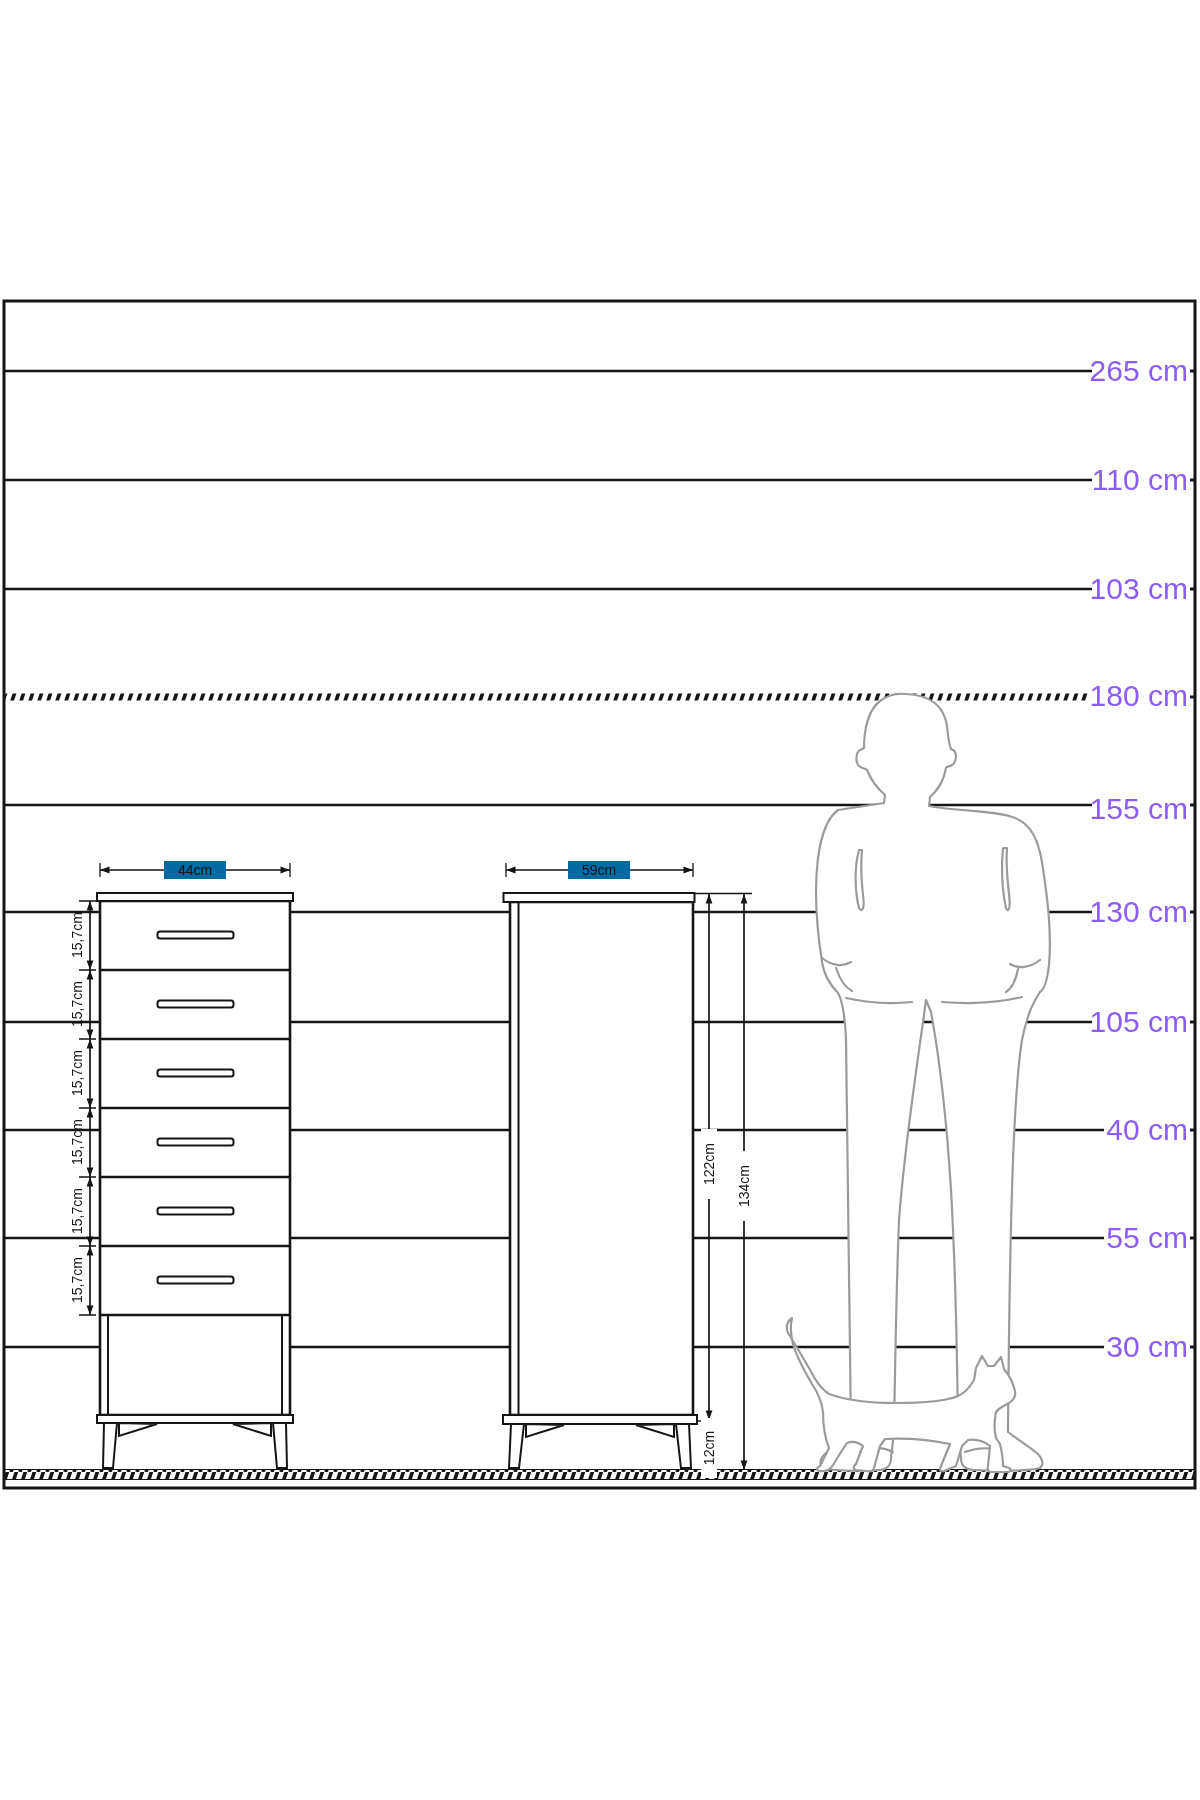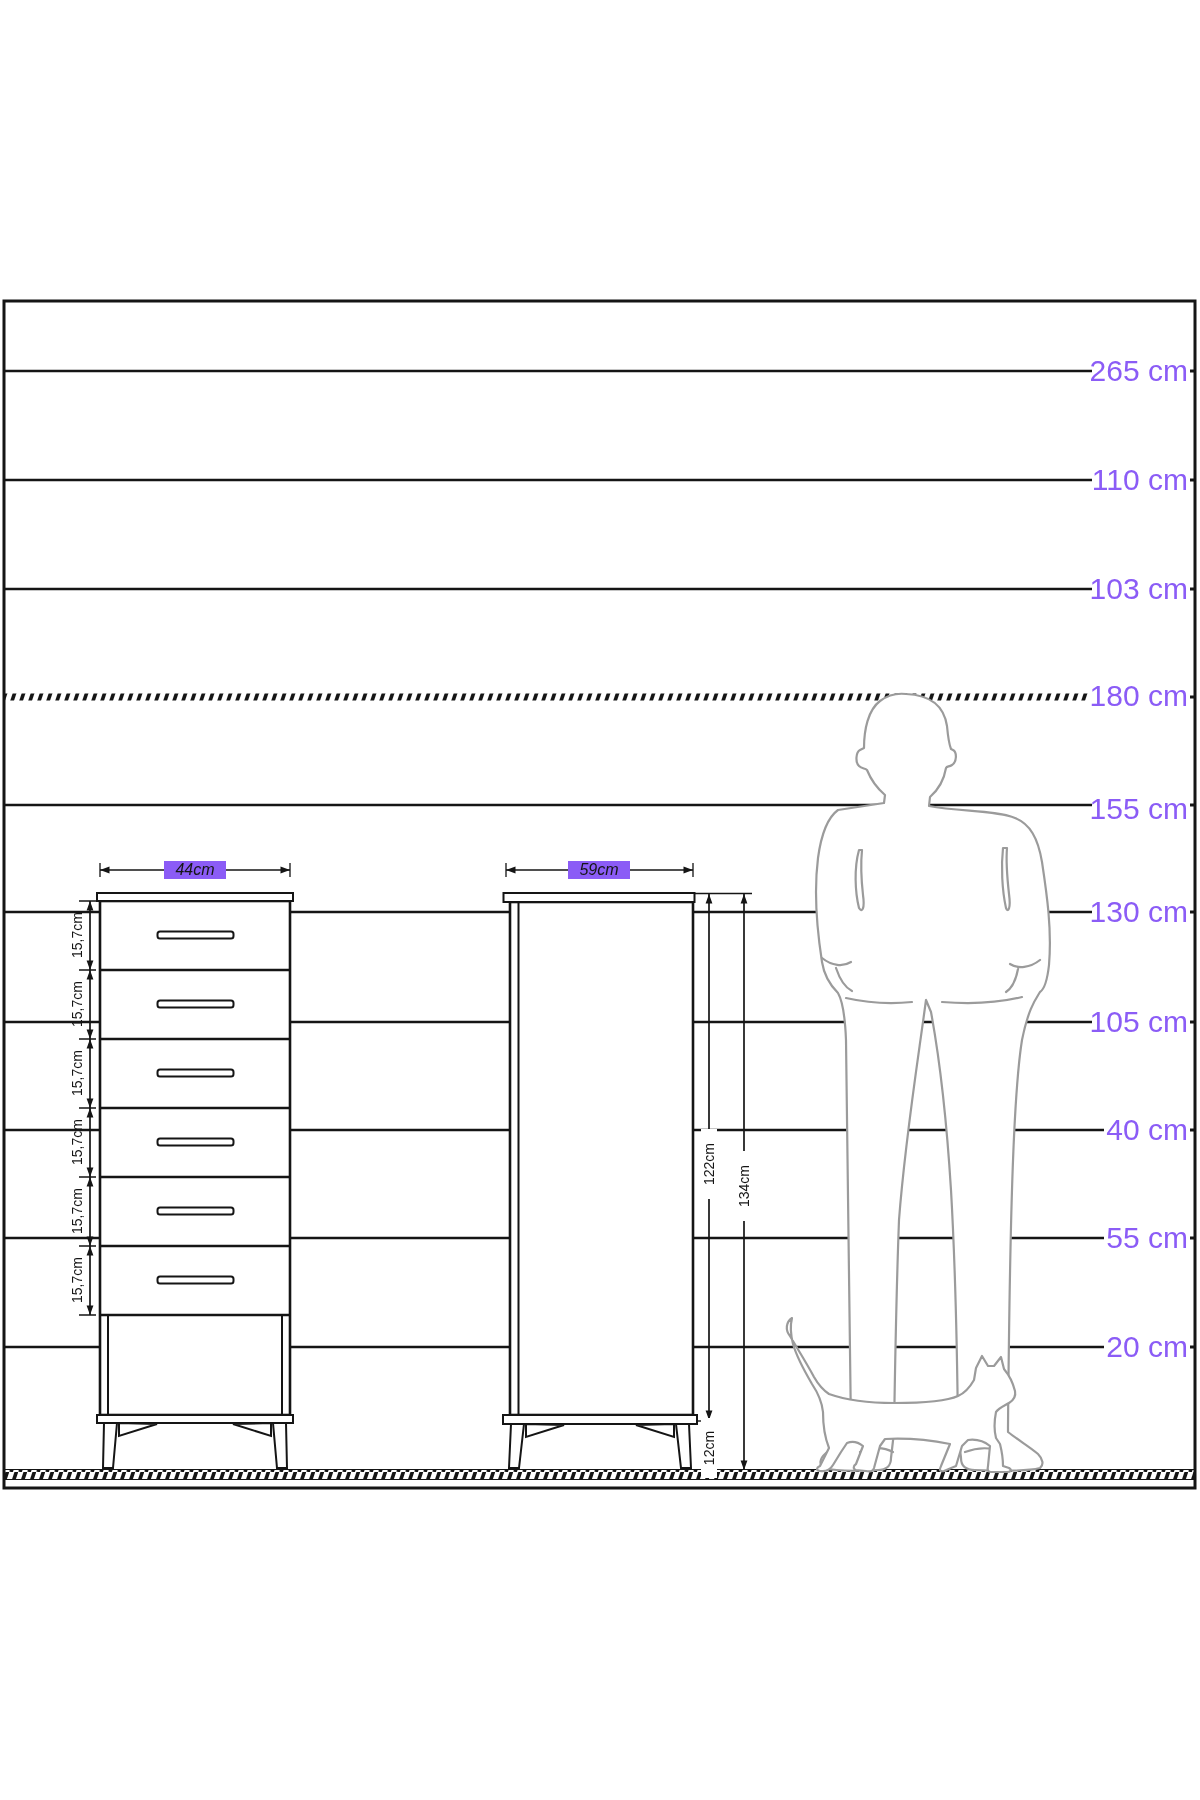--- a/index.html
+++ b/index.html
@@ -2,21 +2,21 @@
 <html><head>
 <meta charset="utf-8">
 <style>
   html,body{margin:0;padding:0;background:#ffffff;}
   #stage{position:relative;width:1200px;height:1800px;background:#fff;overflow:hidden;
          font-family:"Liberation Sans", sans-serif;color:#151515;}
   #art{position:absolute;left:0;top:0;}
   .rlabel{position:absolute;left:1085px;width:103px;height:36px;line-height:36px;
           text-align:right;font-size:30px;color:#8b5cf6;white-space:nowrap;}
   .dimh{position:absolute;width:62px;height:18px;line-height:18px;text-align:center;
-        font-size:16px;background:#8b5cf6;white-space:nowrap;font-style:italic;}
+        font-size:14px;background:#0369a1;white-space:nowrap;}
   .dimv{position:absolute;width:70px;height:16px;line-height:16px;text-align:center;
         font-size:14px;white-space:nowrap;transform:rotate(-90deg);}
   .dimv.bg{background:#fff;}
   .lbl{user-select:none;}
 </style>
 </head>
 <body>
 
 <div id="stage">
 
@@ -245,21 +245,21 @@
 
   <div class="rlabel lbl" style="top:353px;">265 cm</div>
   <div class="rlabel lbl" style="top:462px;">110 cm</div>
   <div class="rlabel lbl" style="top:571px;">103 cm</div>
   <div class="rlabel lbl" style="top:678px;">180 cm</div>
   <div class="rlabel lbl" style="top:791px;">155 cm</div>
   <div class="rlabel lbl" style="top:894px;">130 cm</div>
   <div class="rlabel lbl" style="top:1004px;">105 cm</div>
   <div class="rlabel lbl" style="top:1112px;">40 cm</div>
   <div class="rlabel lbl" style="top:1220px;">55 cm</div>
-  <div class="rlabel lbl" style="top:1329px;">20 cm</div>
+  <div class="rlabel lbl" style="top:1329px;">30 cm</div>
 
   <div class="dimh lbl" style="left:164px;top:861px;">44cm</div>
   <div class="dimh lbl" style="left:568px;top:861px;">59cm</div>
 
   <div class="dimv lbl" style="left:42px;top:927px;">15,7cm</div>
   <div class="dimv lbl" style="left:42px;top:996px;">15,7cm</div>
   <div class="dimv lbl" style="left:42px;top:1065px;">15,7cm</div>
   <div class="dimv lbl" style="left:42px;top:1134px;">15,7cm</div>
   <div class="dimv lbl" style="left:42px;top:1203px;">15,7cm</div>
   <div class="dimv lbl" style="left:42px;top:1272px;">15,7cm</div>

